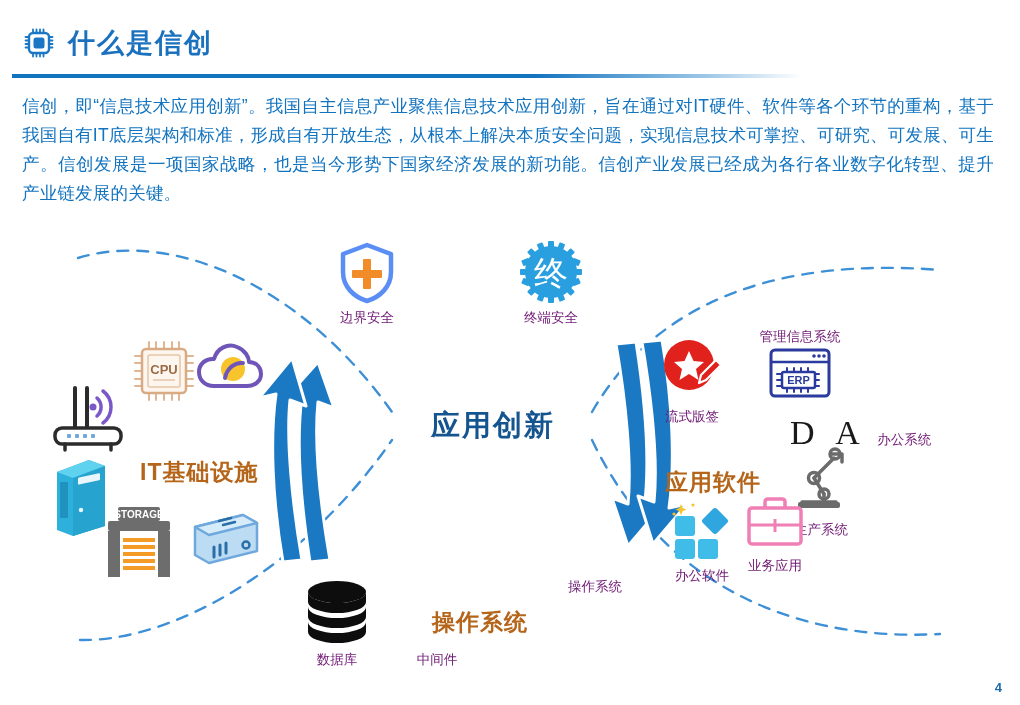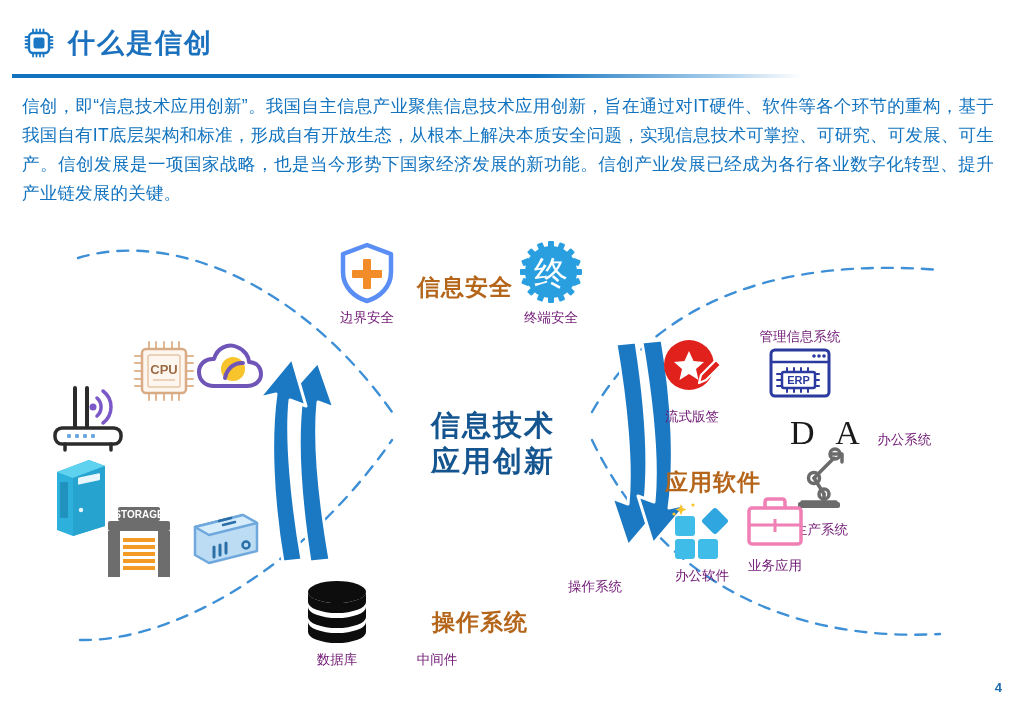--- a/index.html
+++ b/index.html
@@ -175,25 +175,24 @@
       <path d="M 636 120 C 646 184 650 244 644 288
                L 662 284 L 628 324 L 612 276 L 628 282
                C 632 242 626 180 616 122 Z" fill="#1b78c2" stroke="#ffffff" stroke-width="3" stroke-linejoin="round"></path>
       <path d="M 662 118 C 673 182 675 244 669 286
                L 687 282 L 653 322 L 638 274 L 654 280
                C 658 240 652 180 642 120 Z" fill="#1b78c2" stroke="#ffffff" stroke-width="3" stroke-linejoin="round"></path>
     </g>
   </svg>
 
   <div id="center-title">
-    <div>信息技术</div>
     <div>应用创新</div>
   </div>
 
-  <div class="section-head" style="left:417px; top:50px;">信息安全</div>
+  <div class="section-head" style="left:140px; top:235px;">IT基础设施</div>
   <div class="section-head" style="left:665px; top:245px;">应用软件</div>
   <div class="section-head" style="left:432px; top:385px;">操作系统</div>
 
   <div class="node" style="left:330px; top:20px; width:74px;">
     <span class="glyph">
       <svg width="58" height="62" viewBox="0 0 58 62">
         <path d="M29 3 L53 12 V30 C53 45 42 55 29 59 C16 55 5 45 5 30 V12 Z" fill="none" stroke="#5b8ef4" stroke-width="4.5" stroke-linejoin="round"></path>
         <rect x="25" y="17" width="8" height="30" rx="1" fill="#f28c28"></rect>
         <rect x="14" y="28" width="30" height="8" rx="1" fill="#f28c28"></rect>
       </svg>

